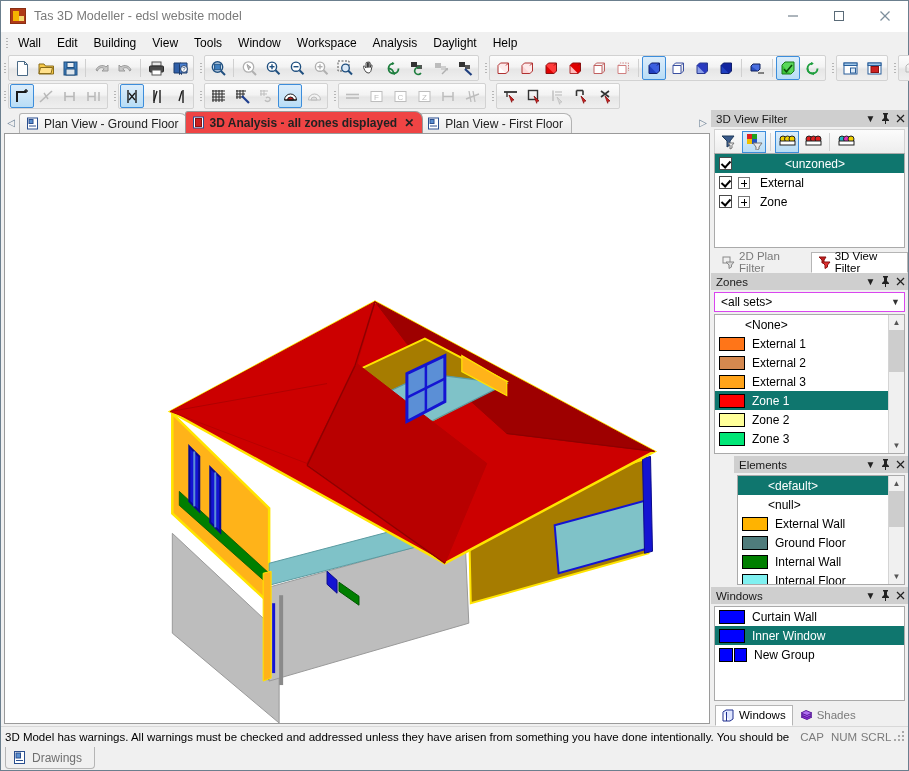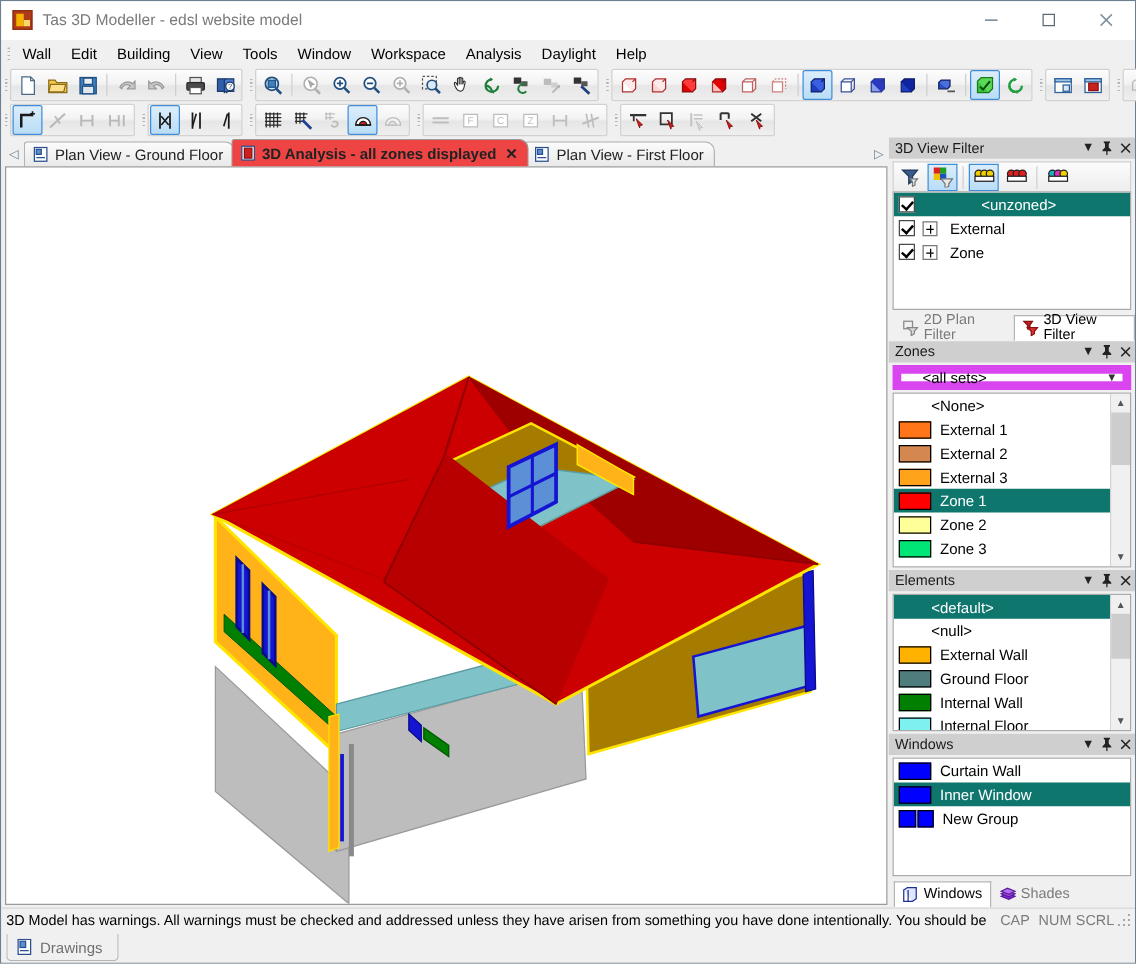--- a/index.html
+++ b/index.html
@@ -278,23 +278,23 @@
     box-sizing: border-box;
   }
   .swatch.dual { display:flex; border:none; width: 28px; }
   .swatch.dual span { flex:1; border:1px solid #000; box-sizing:border-box; }
   .swatch.dual span:first-child { margin-right: 1px; }
   .indent-none { margin-left: 26px; }
 
   .combo {
     height: 20px;
     background: #fff;
-    border: 7px solid #d946ef;
+    border: 1px solid #d946ef;
     display: flex; align-items: center;
-    padding-left: 17px;
+    padding-left: 6px;
     font-size: 12px;
     margin-bottom: 2px;
     flex: 0 0 auto;
     box-sizing: border-box;
   }
   .combo .val { flex: 1 1 auto; }
   .combo .arr { width: 17px; display:flex; align-items:center; justify-content:center; color:#333; font-size:9px; }
 
   .vscroll {
     position: absolute; right: 0; top: 0; bottom: 0;
@@ -1167,21 +1167,21 @@
             <div class="vscroll">
               <div class="vs-btn">▲</div>
               <div class="vs-thumb" style="height:42px"></div>
               <div class="vs-track"></div>
               <div class="vs-btn">▼</div>
             </div>
           </div>
         </div>
       </div>
 
-      <div class="panel" style="flex:0 0 131px;">
+      <div class="panel" style="flex:0 0 131px;padding-left:23px;">
         <div class="panel-hdr">
           <span class="ttl">Elements</span>
           <span class="hdr-btn">▼</span>
           <span class="hdr-btn">
             <svg width="9" height="11" viewBox="0 0 9 11">
                 <path d="M2 0h5v1l-1 1v3l2 2v1H5v3H4V8H1V7l2-2V2L2 1z" fill="#222"></path>
               </svg>
           </span>
           <span class="hdr-btn">
             <svg width="9" height="9" viewBox="0 0 9 9">

